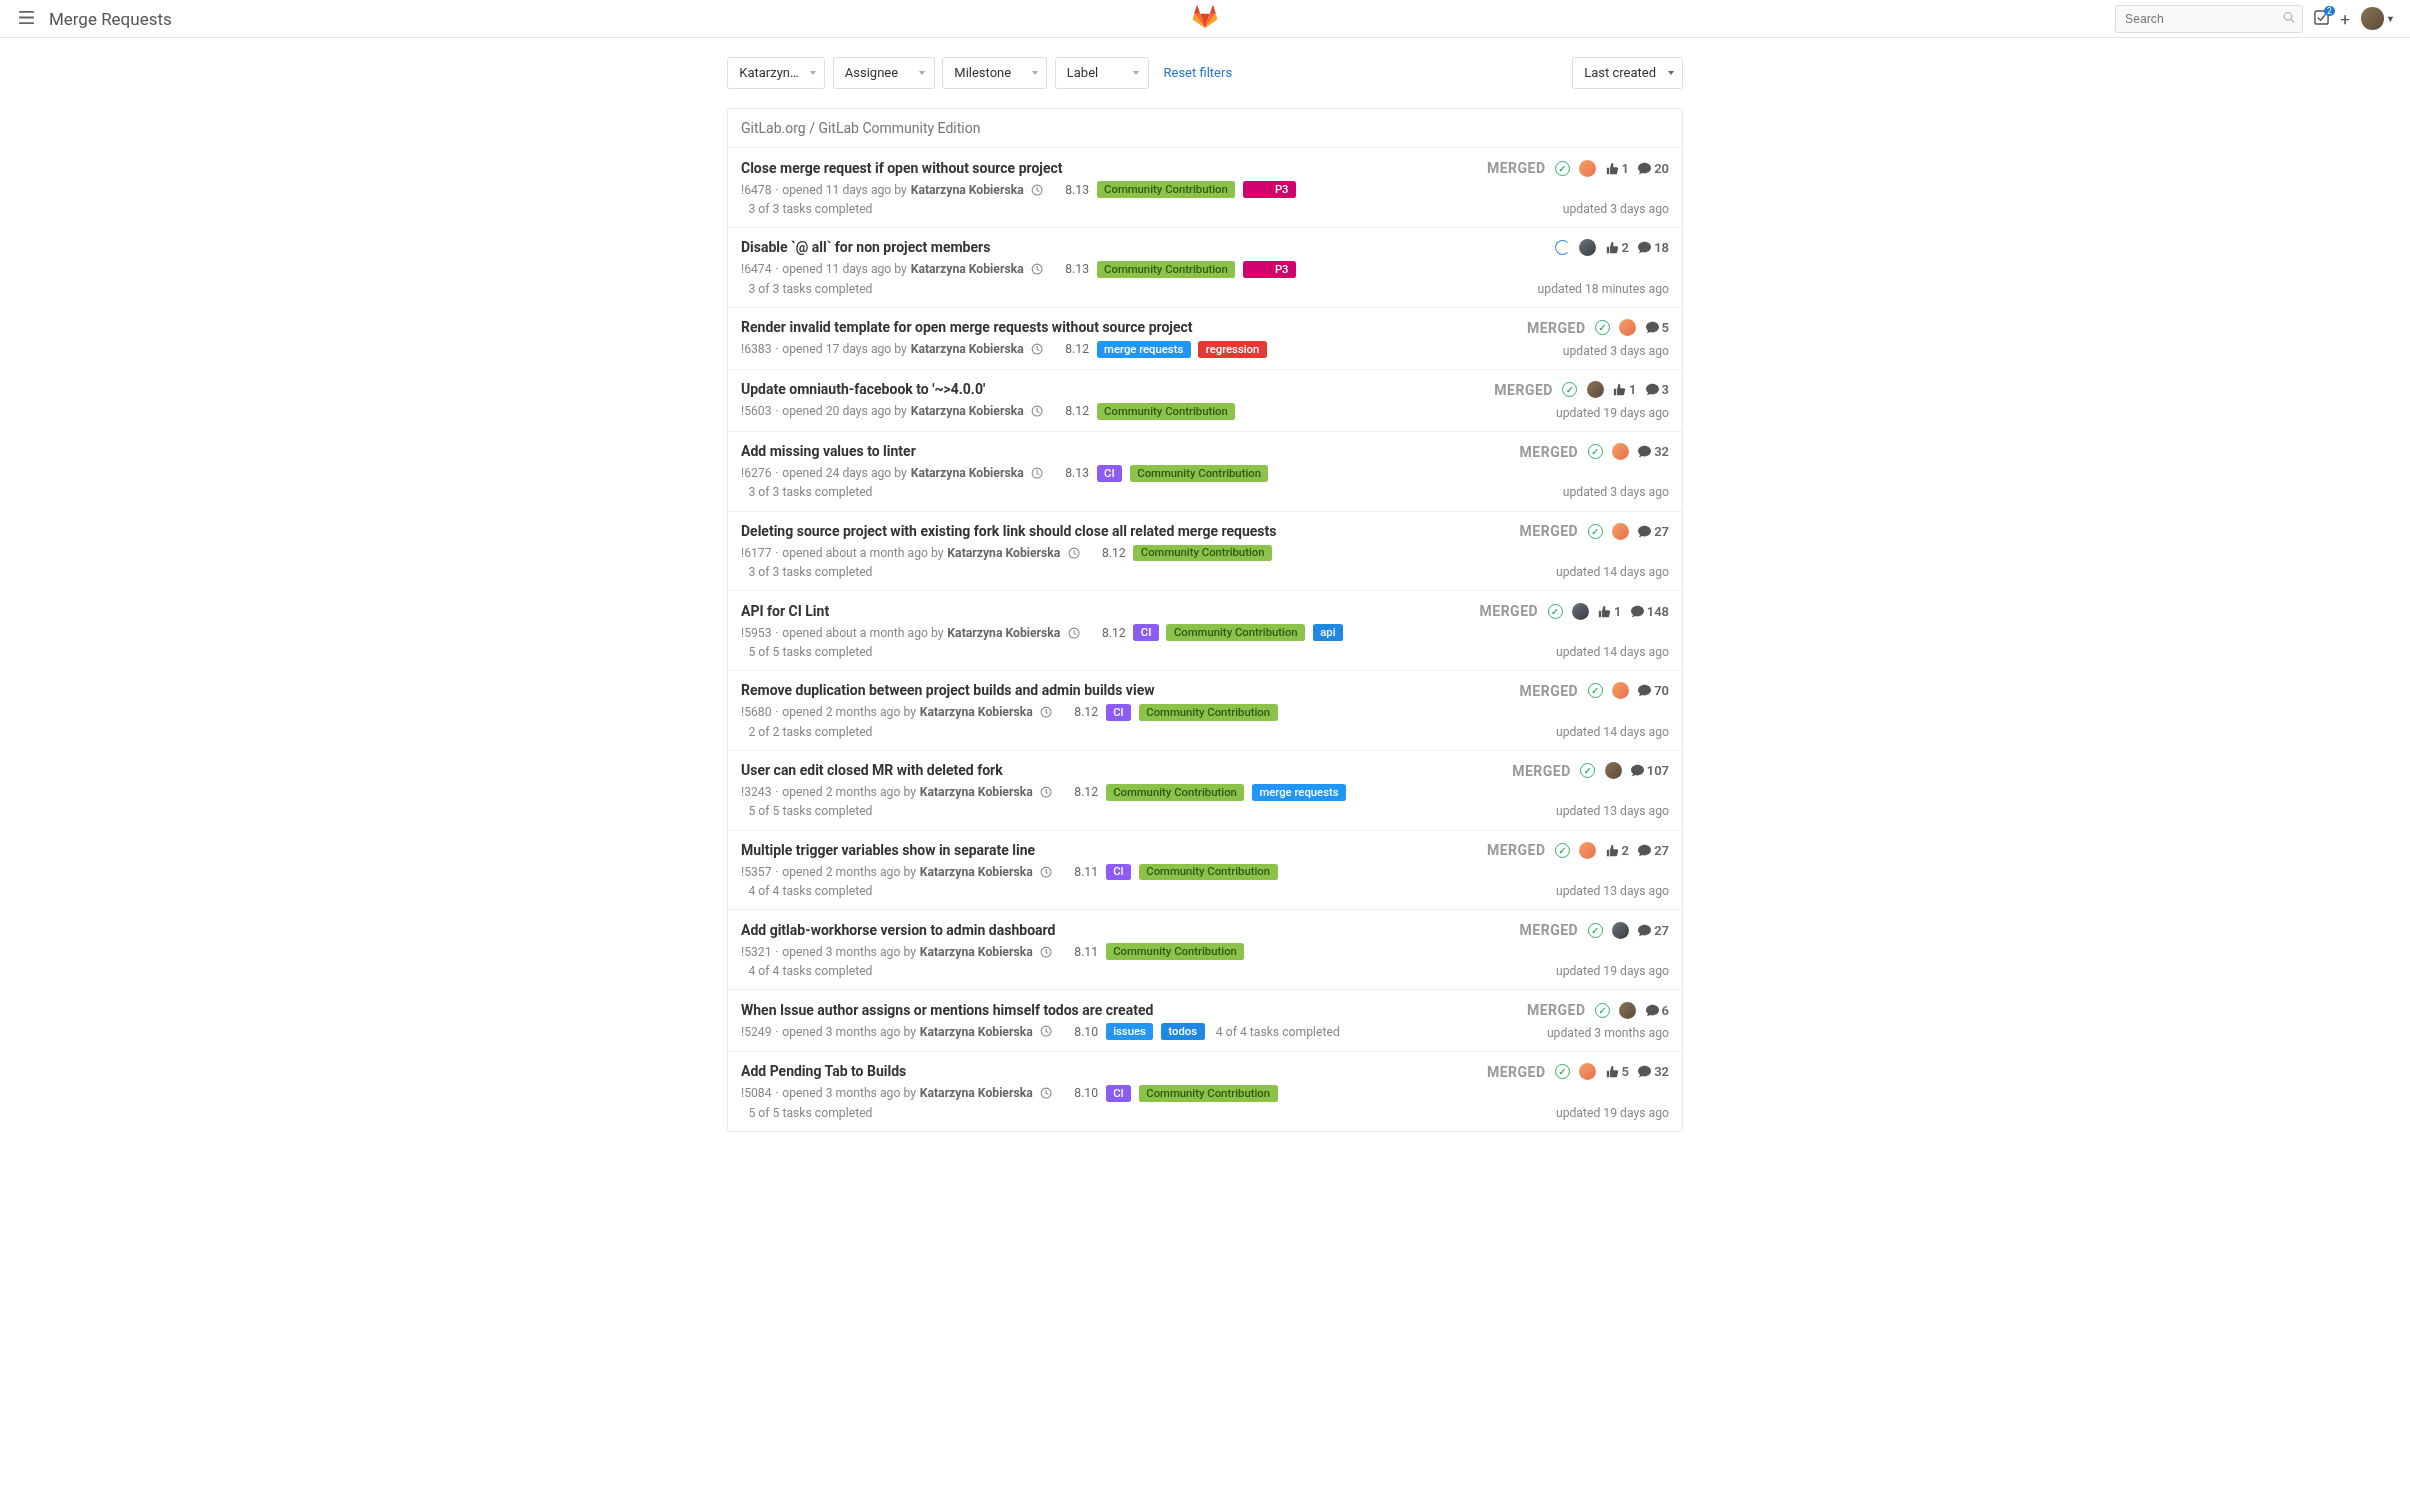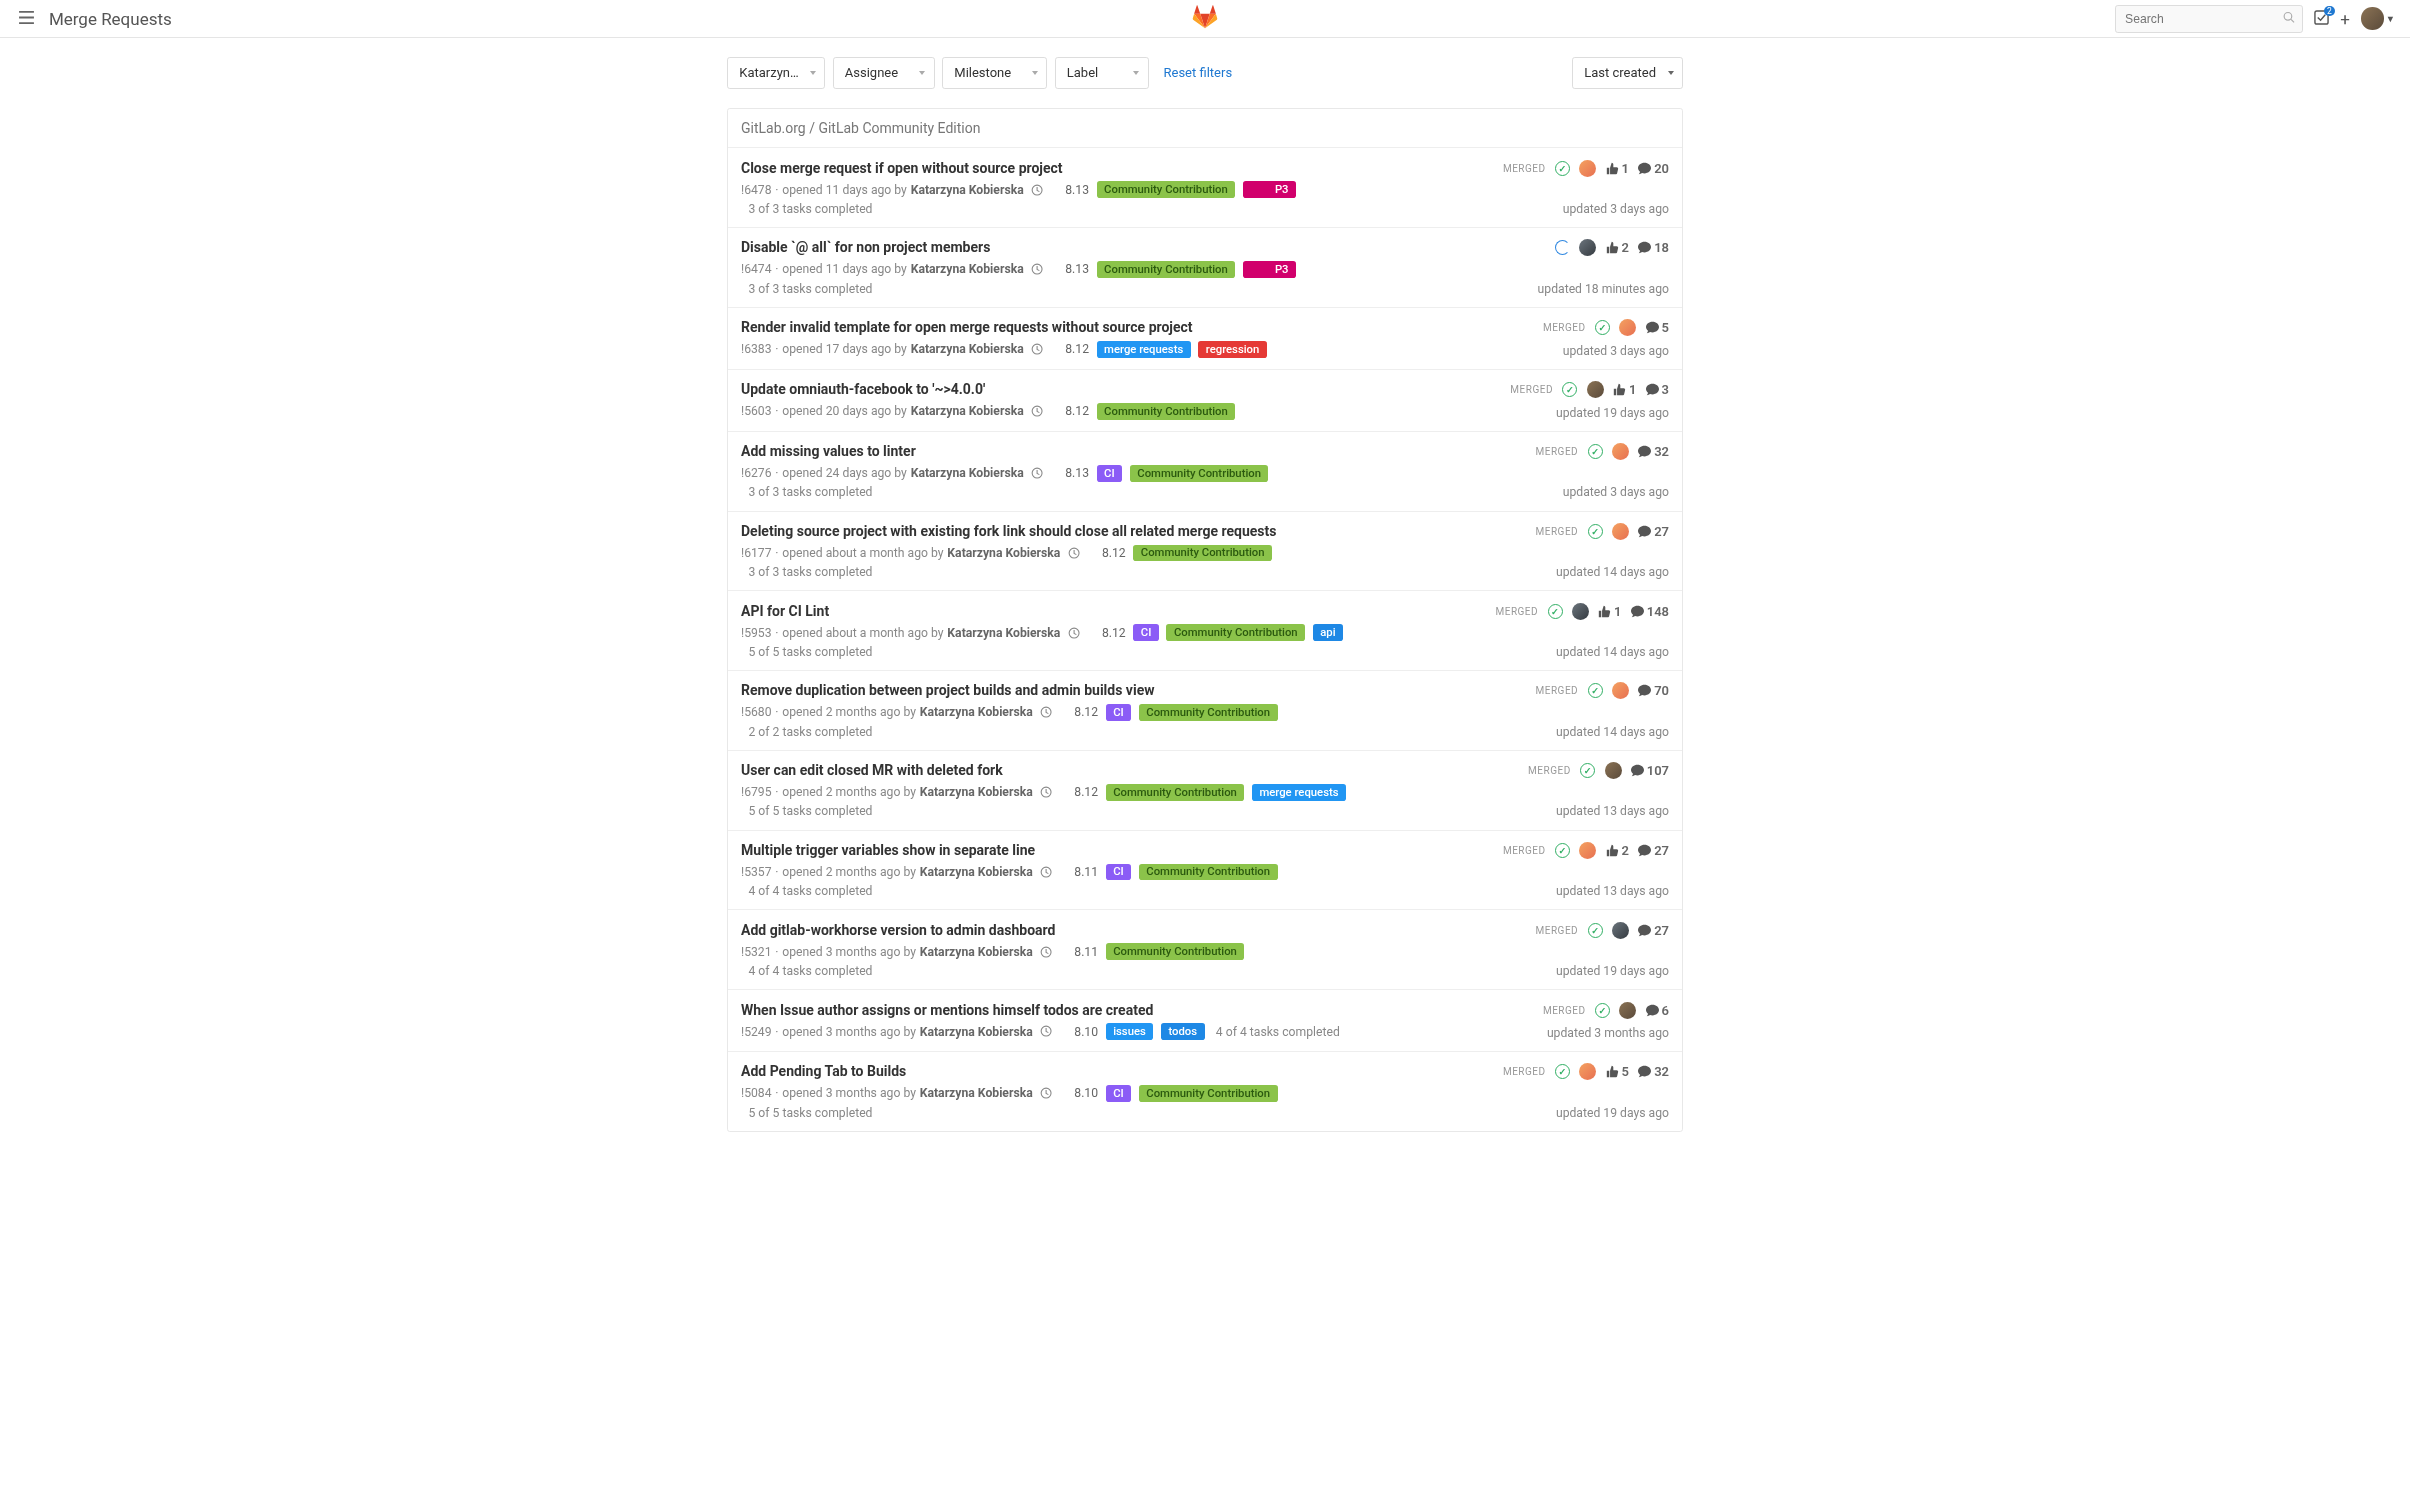--- a/index.html
+++ b/index.html
@@ -43,21 +43,21 @@
 .label.p3 { background: #d1006c; padding-left: 32px; }
 .label.merge-requests { background: #2196f3; }
 .label.regression { background: #e53935; }
 .label.ci { background: #8b5cf6; }
 .label.api { background: #1e88e5; }
 .label.issues { background: #2196f3; }
 .label.todos { background: #1e88e5; }
 .tasks { color: #888; margin-left: 7.5px; }
 .mr-right { text-align: right; min-width: 292px; display: flex; flex-direction: column; justify-content: space-between; align-items: flex-end; }
 .mr-right-top { display: flex; align-items: center; gap: 9.4px; }
-.status-badge { font-size: 10px; font-weight: 400; color: #999; letter-spacing: 0.5px; }
+.status-badge { font-size: 14px; font-weight: 700; color: #999; letter-spacing: 0.5px; }
 .ci-status { width: 15px; height: 15px; border-radius: 50%; border: 1.9px solid #31af64; display: inline-flex; align-items: center; justify-content: center; }
 .ci-status.success::after { content: '✓'; color: #31af64; font-size: 9.4px; font-weight: 700; }
 .ci-status.running { border-color: #2e87e0; position: relative; border-right-color: transparent; }
 .mini-avatar { width: 17px; height: 17px; border-radius: 50%; display: inline-block; }
 .ava-1 { background: linear-gradient(135deg, #f4a261, #e76f51); }
 .ava-2 { background: linear-gradient(135deg, #6c757d, #343a40); }
 .ava-3 { background: linear-gradient(135deg, #8b7355, #5a4a3a); }
 .stat { display: inline-flex; align-items: center; gap: 2.8px; color: #666; font-size: 13px; font-weight: 600; }
 .stat svg, .stat-icon { width: 13px; height: 13px; }
 .updated { font-size: 12.2px; color: #888; margin-top: 5.6px; }
@@ -435,21 +435,21 @@
                 <span>70</span>
               </span>
       </div>
       <div class="updated">updated 14 days ago</div>
     </div>
   </div>
         <div class="mr-row">
     <div class="mr-left">
       <div class="mr-title">User can edit closed MR with deleted fork</div>
       <div class="mr-meta">
-        <span>!6795</span>
+        <span>!3243</span>
         <span>·</span>
         <span>opened 2 months ago by</span>
         <span class="author-link">Katarzyna Kobierska</span>
         <span class="clock-icon">
                 <svg width="12.2" height="12.2" viewBox="0 0 16 16">
                   <circle cx="8" cy="8" r="6.5" fill="none" stroke="#888" stroke-width="1.4"></circle>
                   <path d="M8 4v4.5l3 1.5" fill="none" stroke="#888" stroke-width="1.4"></path>
                 </svg>
               </span>
         <span class="milestone-txt">8.12</span>

